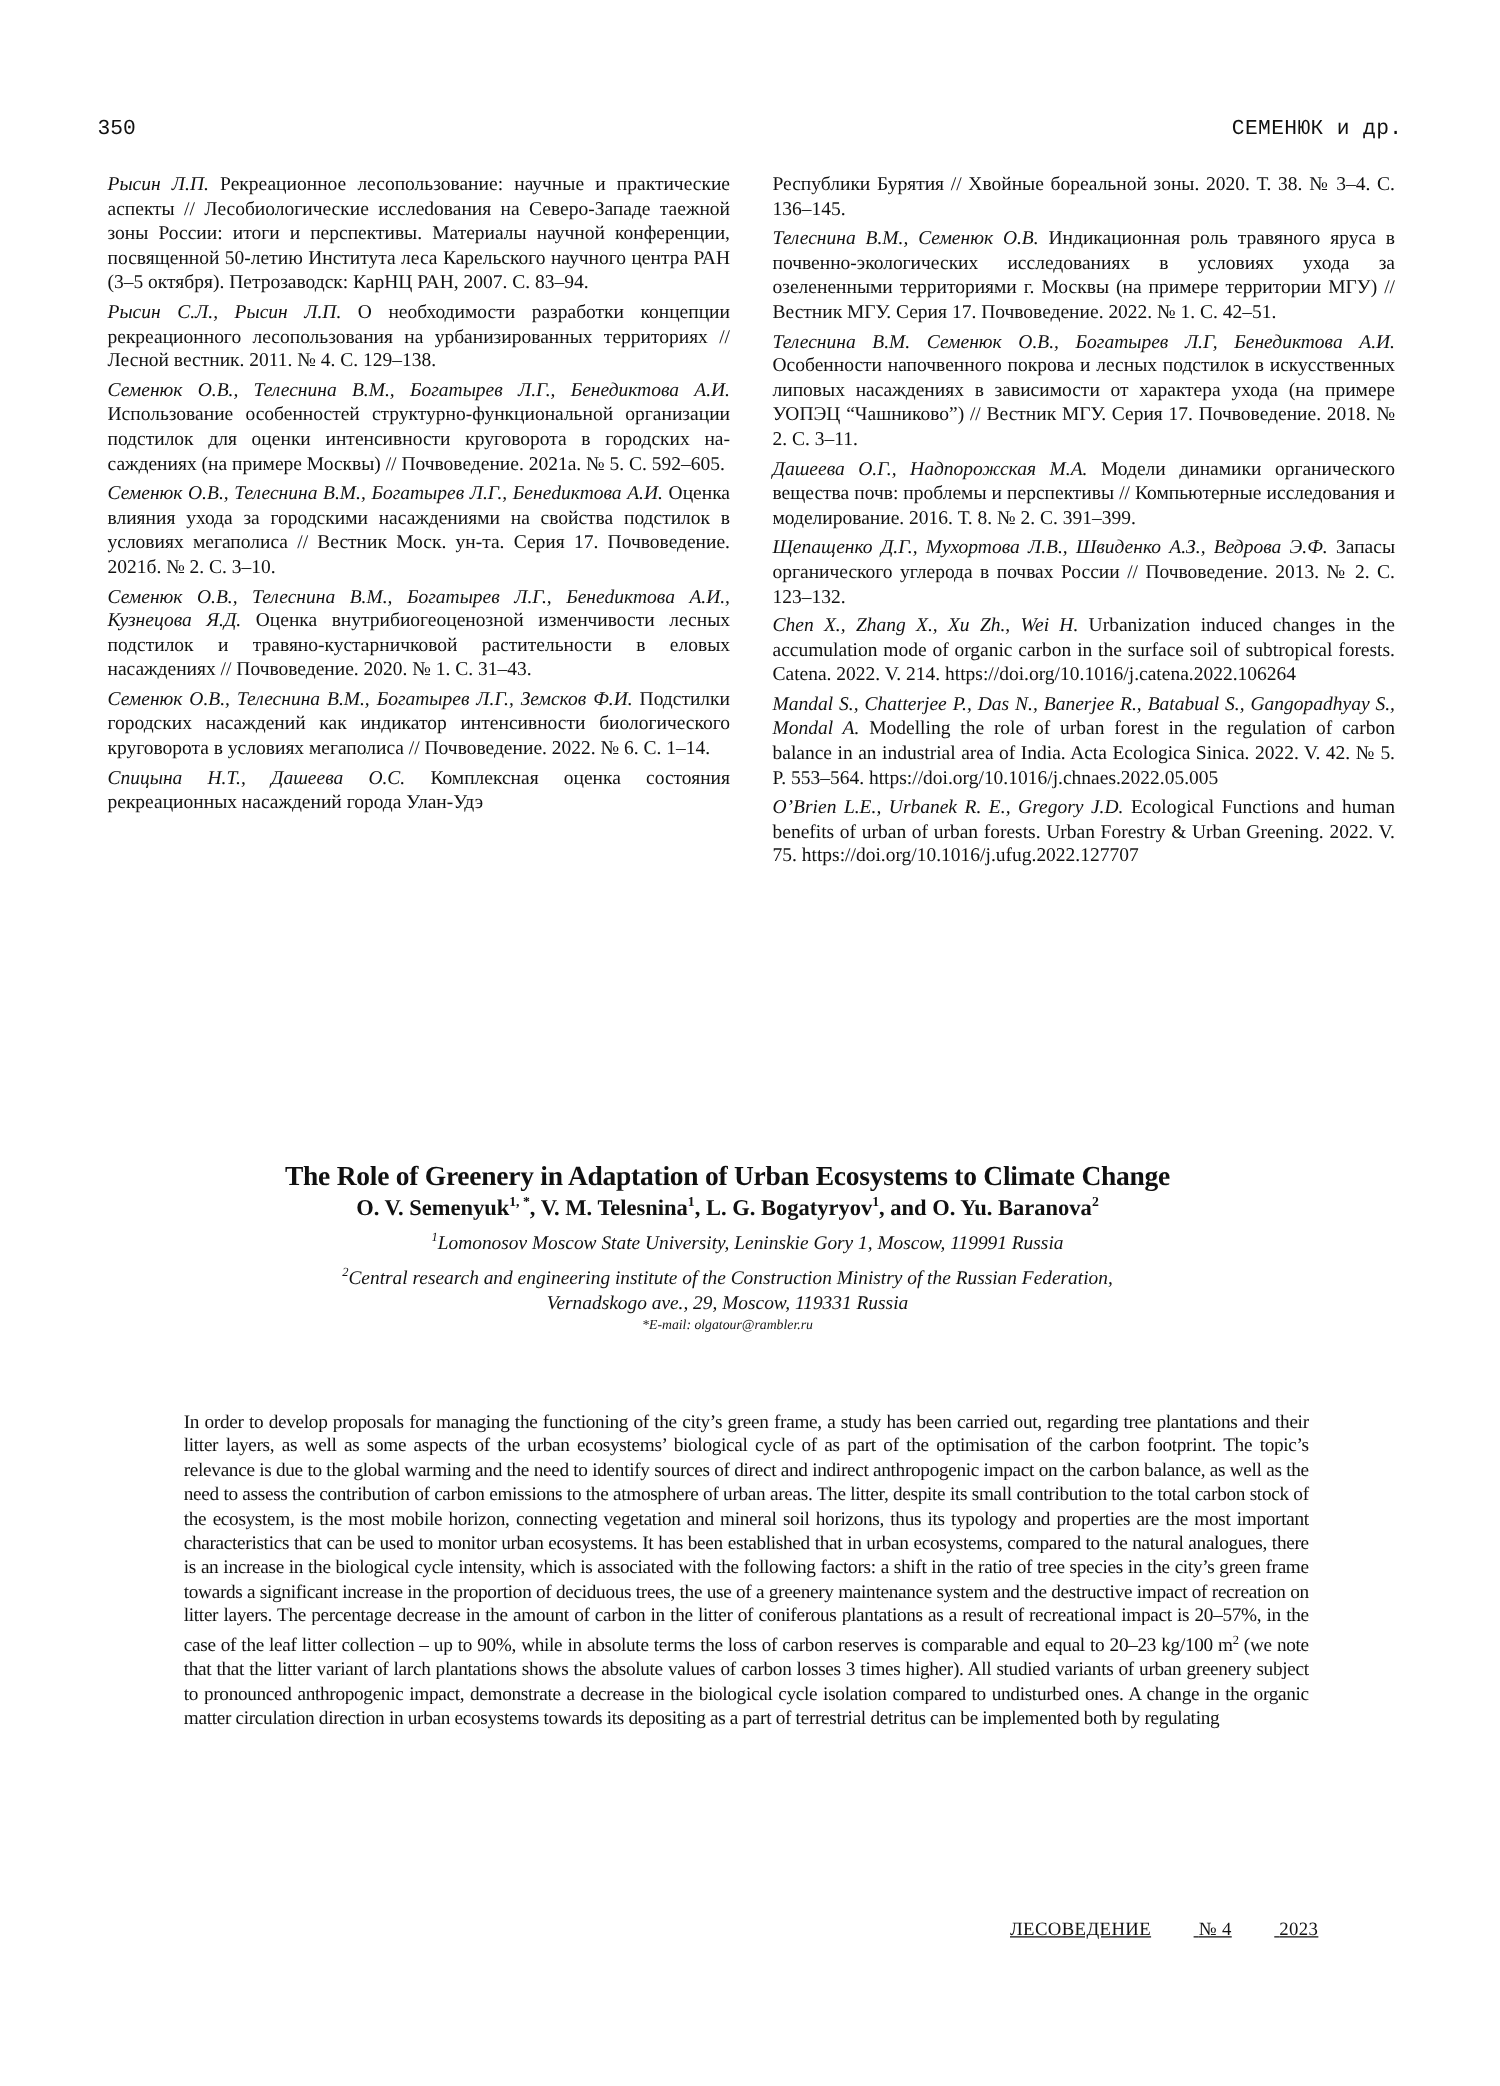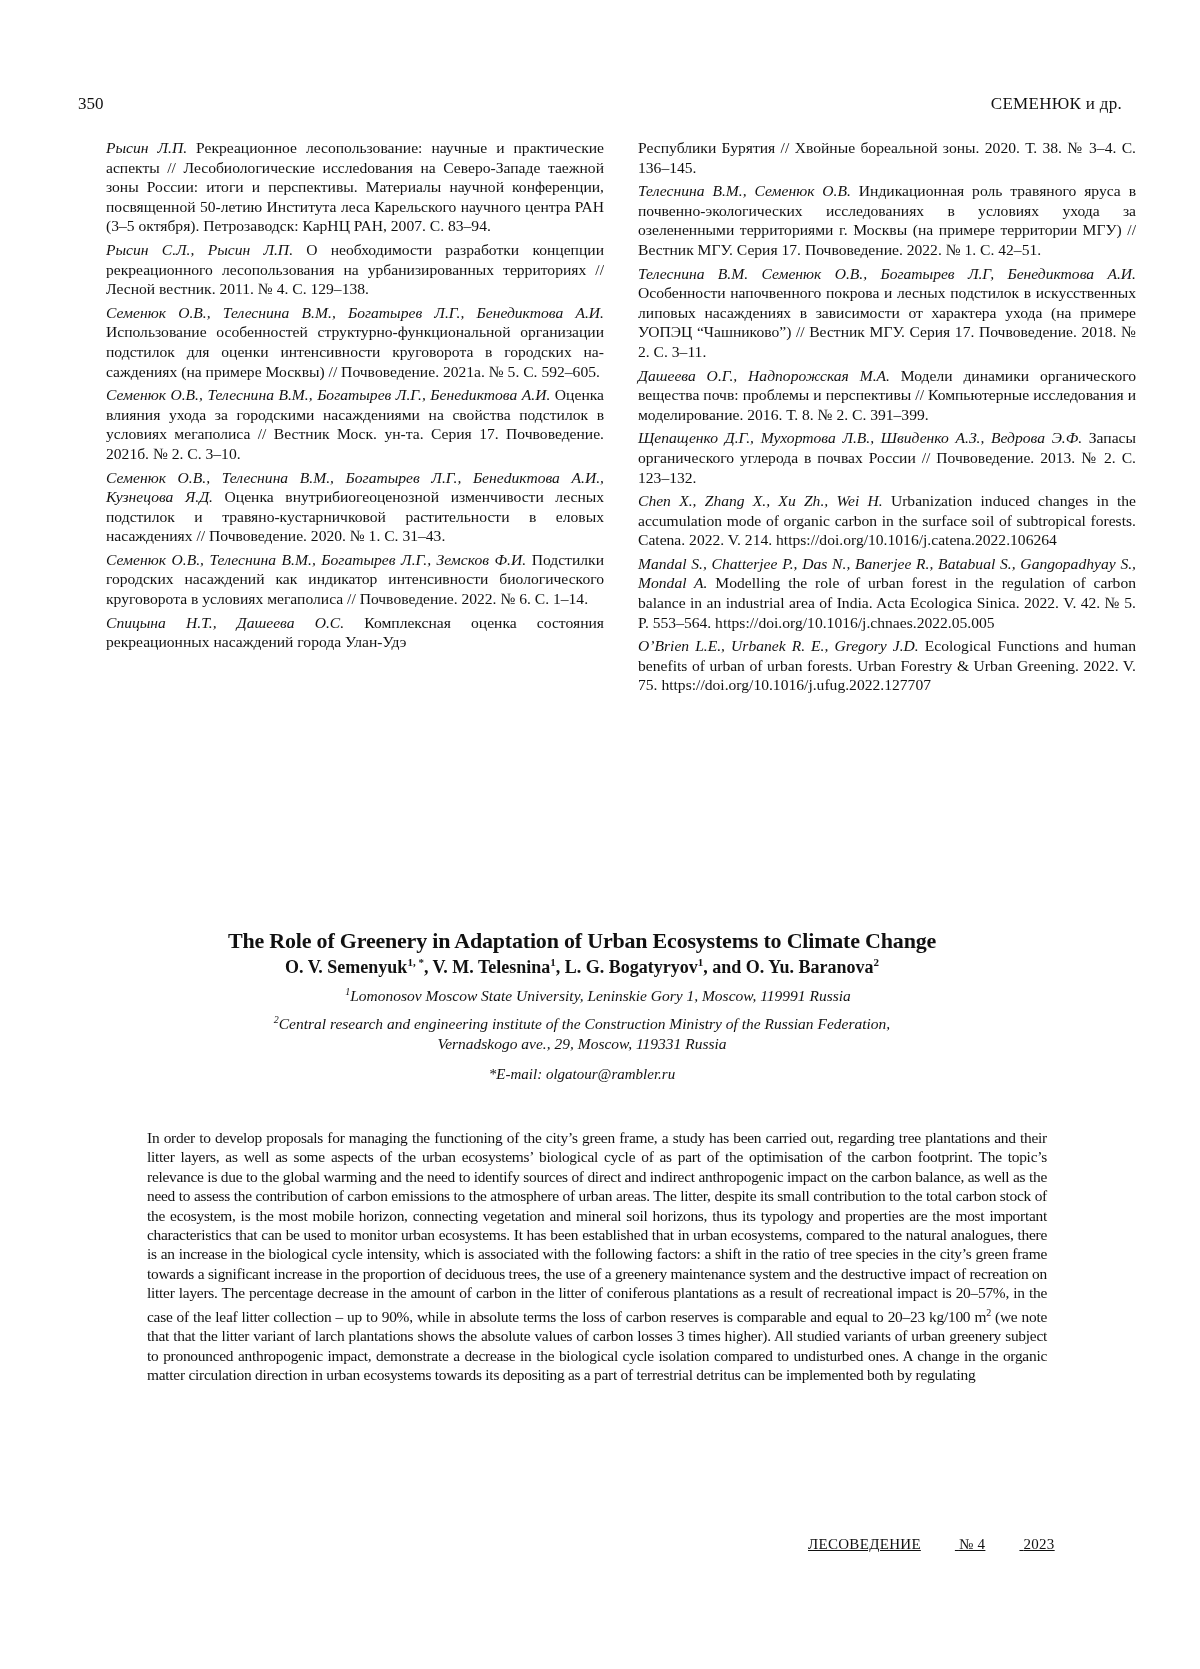--- a/index.html
+++ b/index.html
@@ -1,38 +1,38 @@
 <!DOCTYPE html>
 <html><head>
 <meta charset="utf-8">
 <style>
   html, body { margin: 0; padding: 0; background: #ffffff; }
   body {
     width: 1200px; height: 1669px; position: relative; overflow: hidden;
     font-family: "Liberation Serif", "DejaVu Serif", serif; color: #111111;
   }
-  .running-head { position: absolute; top: 94px; left: 78px; right: 78px; height: 24px; font-size: 17px; }
+  .running-head { position: absolute; top: 94px; left: 78px; right: 78px; height: 24px; font-size: 17px; font-family: Liberation Mono, monospace; }
   .running-head .pageno { position: absolute; left: 0; top: 0; }
   .running-head .authors { position: absolute; left: 0; right: 0; text-align: right; top: 0; letter-spacing: 0.3px; }
 
   .cols { position: absolute; top: 138px; left: 86px; width: 1030px; }
-  .col { position: absolute; top: 0; width: 498px; margin-left: 20px; }
+  .col { position: absolute; top: 0; width: 498px; }
   .col.left { left: 0; }
   .col.right { left: 532px; }
   .ref { font-size: 15.6px; line-height: 19.6px; text-align: justify; margin: 0 0 4px 0; hyphens: manual; }
   .ref .au { font-style: italic; }
   .ref .ti { font-style: normal; }
 
   .article { position: absolute; top: 928px; left: 0; width: 1164px; text-align: center; }
   .article h1 { margin: 0; font-size: 22px; font-weight: bold; letter-spacing: -0.2px; }
   .article .authors-line { margin-top: 2px; font-size: 18px; font-weight: bold; }
   .article .authors-line sup { font-size: 11px; font-weight: bold; }
   .article .aff { font-size: 15.5px; font-style: italic; line-height: 20px; margin-top: 4px; padding-left: 32px; }
   .article .aff sup { font-size: 10px; }
-  .article .email { font-size: 15px; font-style: italic; margin-top: 12px; }
+  .article .email { font-size: 11px; font-style: italic; margin-top: 1px; }
 
   .abstract { position: absolute; top: 1128px; left: 147px; width: 900px; font-size: 15.4px; line-height: 19.4px; text-align: justify; letter-spacing: -0.25px; }
   .abstract sup { font-size: 10px; }
 
   .footer { position: absolute; top: 1536px; left: 808px; font-size: 15px; letter-spacing: 0.3px; text-decoration: underline; }
   .footer span { margin-right: 34px; }
   .footer span:last-child { margin-right: 0; }
 </style>
 </head>
 <body>

